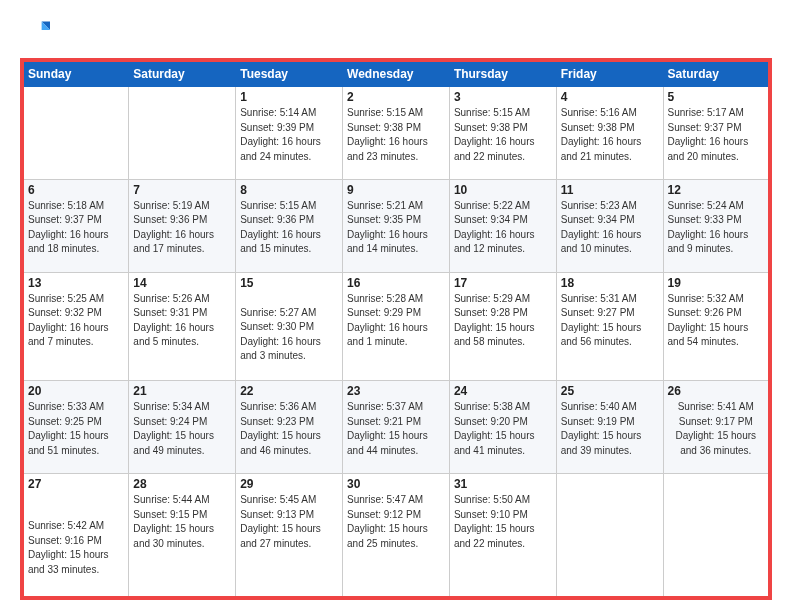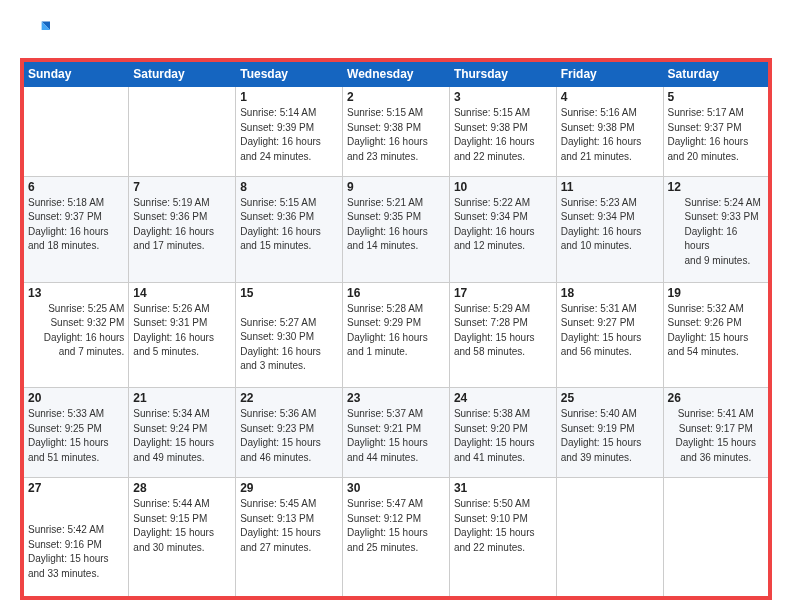--- a/index.html
+++ b/index.html
@@ -211,30 +211,30 @@
           </td>
           <td>
             <span class="day-num">11</span>
             <div class="day-info" style="white-space: pre-line;">Sunrise: 5:23 AM
 Sunset: 9:34 PM
 Daylight: 16 hours
 and 10 minutes.</div>
           </td>
           <td>
             <span class="day-num">12</span>
-            <div class="day-info" style="white-space: pre-line; margin-left: 17px;">Sunrise: 5:24 AM
+            <div class="day-info" style="white-space: pre-line;">Sunrise: 5:24 AM
 Sunset: 9:33 PM
 Daylight: 16 hours
 and 9 minutes.</div>
           </td>
         </tr>
         <tr>
           <td>
             <span class="day-num">13</span>
-            <div class="day-info" style="white-space: pre-line; text-align: right;">Sunrise: 5:25 AM
+            <div class="day-info" style="white-space: pre-line;">Sunrise: 5:25 AM
 Sunset: 9:32 PM
 Daylight: 16 hours
 and 7 minutes.</div>
           </td>
           <td>
             <span class="day-num">14</span>
             <div class="day-info" style="white-space: pre-line;">Sunrise: 5:26 AM
 Sunset: 9:31 PM
 Daylight: 16 hours
 and 5 minutes.</div>
@@ -249,21 +249,21 @@
           <td>
             <span class="day-num">16</span>
             <div class="day-info" style="white-space: pre-line;">Sunrise: 5:28 AM
 Sunset: 9:29 PM
 Daylight: 16 hours
 and 1 minute.</div>
           </td>
           <td>
             <span class="day-num">17</span>
             <div class="day-info" style="white-space: pre-line;">Sunrise: 5:29 AM
-Sunset: 7:28 PM
+Sunset: 9:28 PM
 Daylight: 15 hours
 and 58 minutes.</div>
           </td>
           <td>
             <span class="day-num">18</span>
             <div class="day-info" style="white-space: pre-line;">Sunrise: 5:31 AM
 Sunset: 9:27 PM
 Daylight: 15 hours
 and 56 minutes.</div>
           </td>

